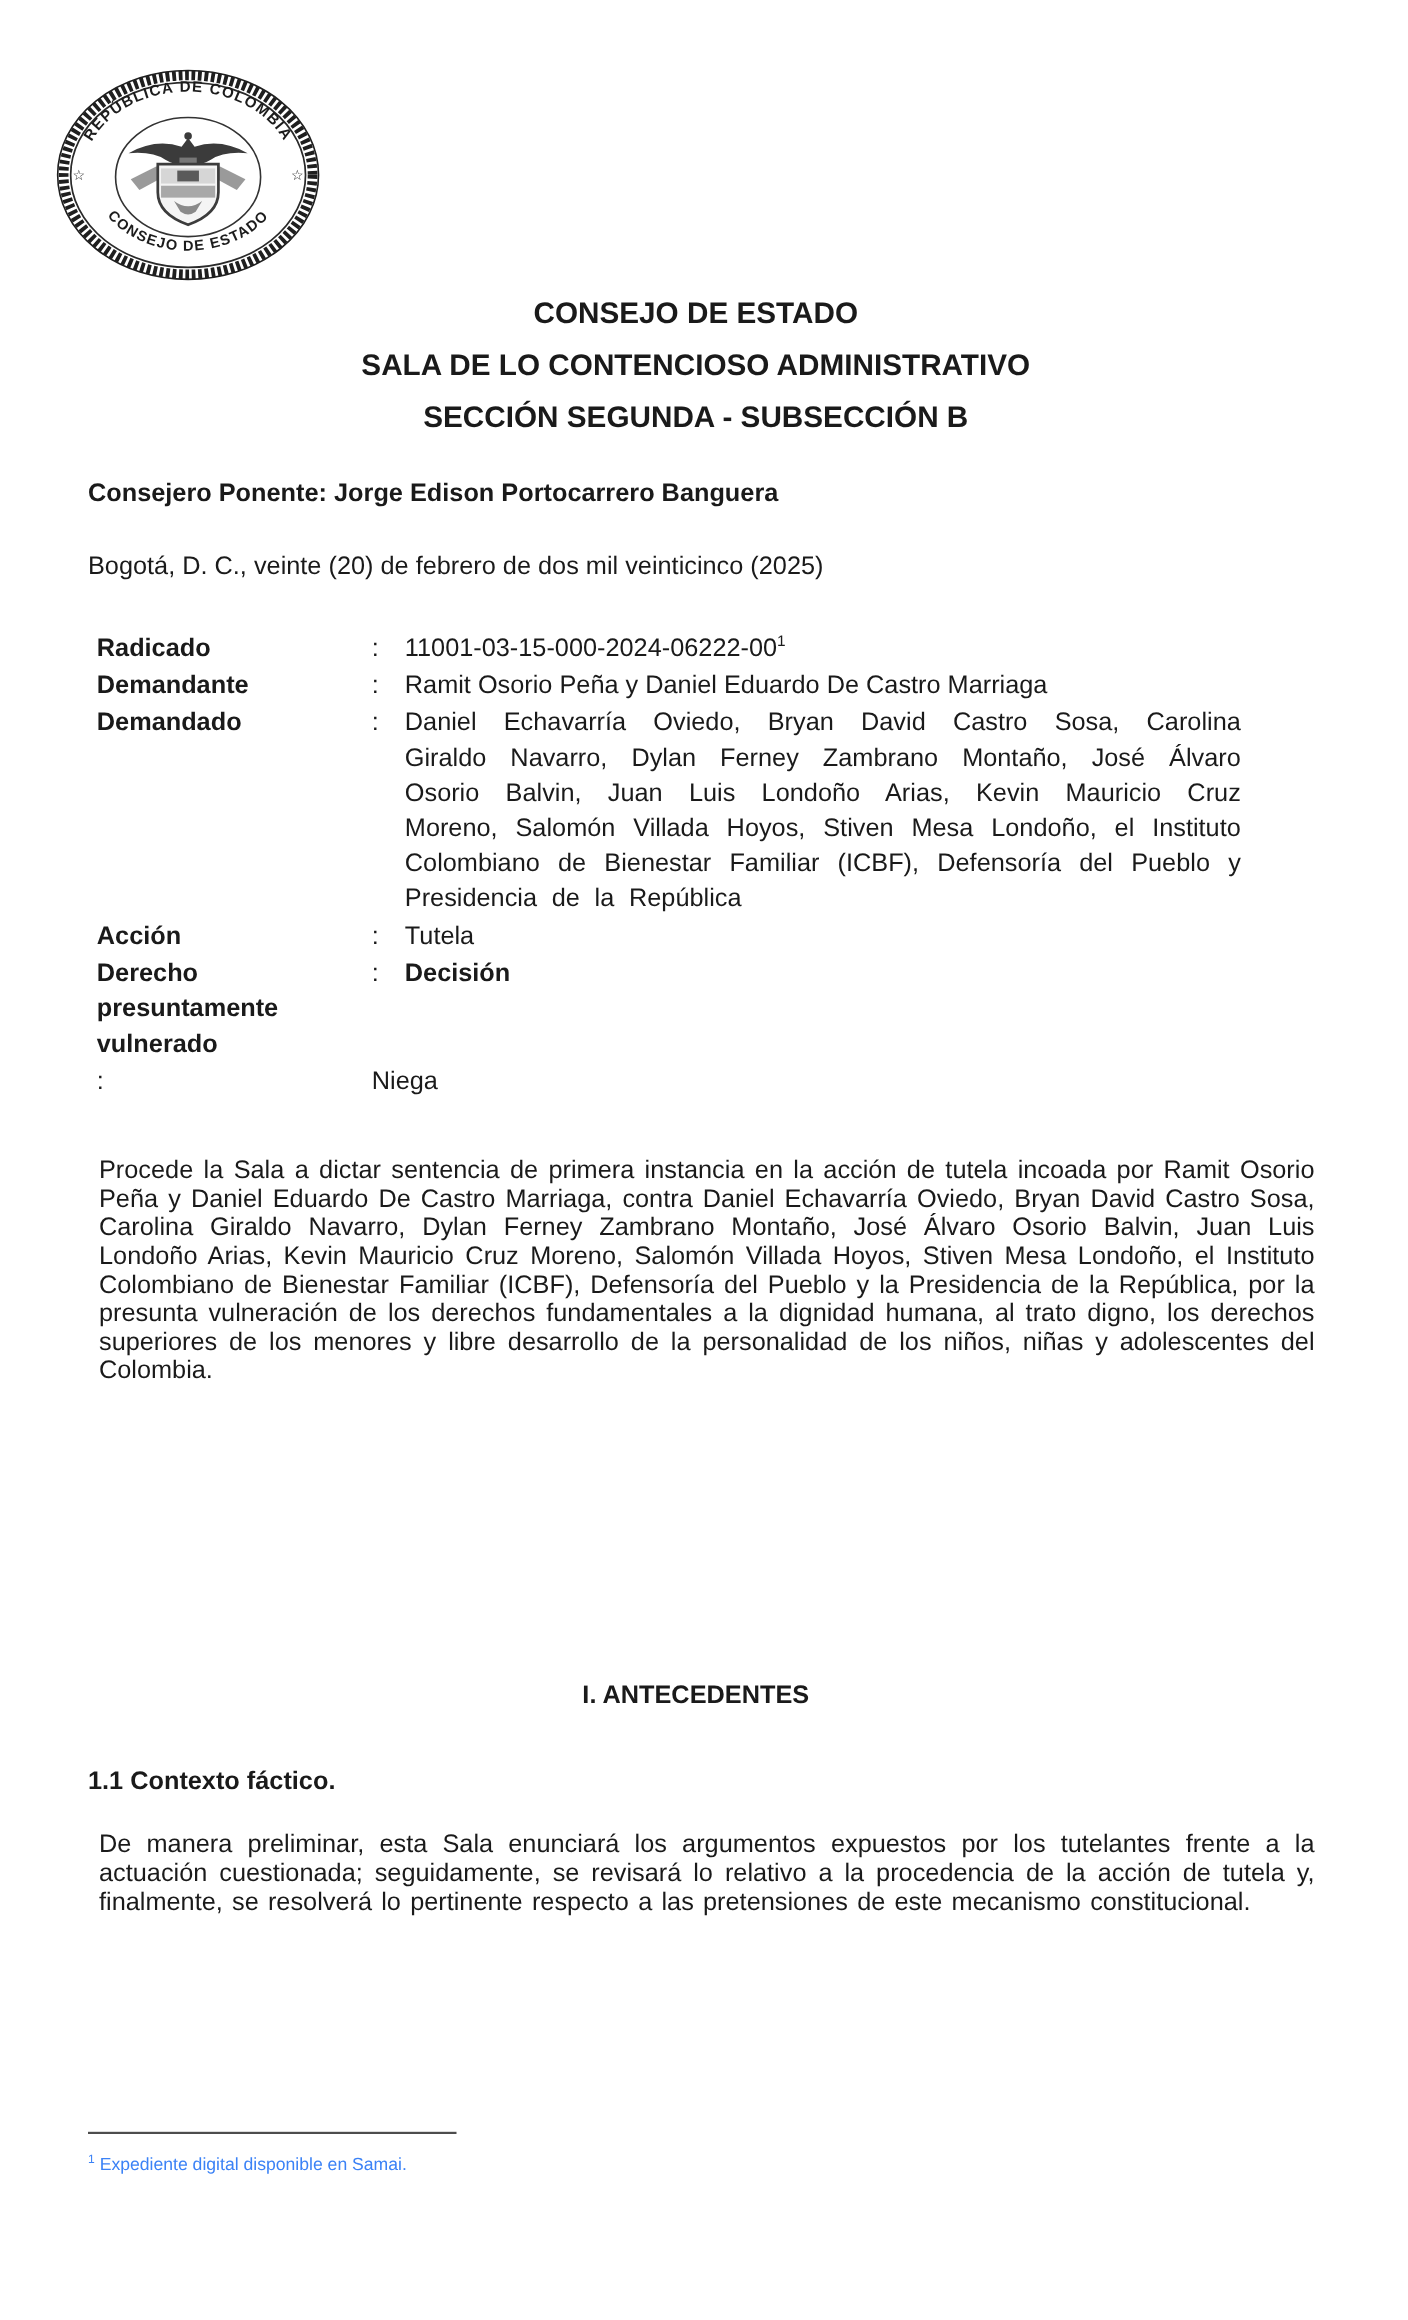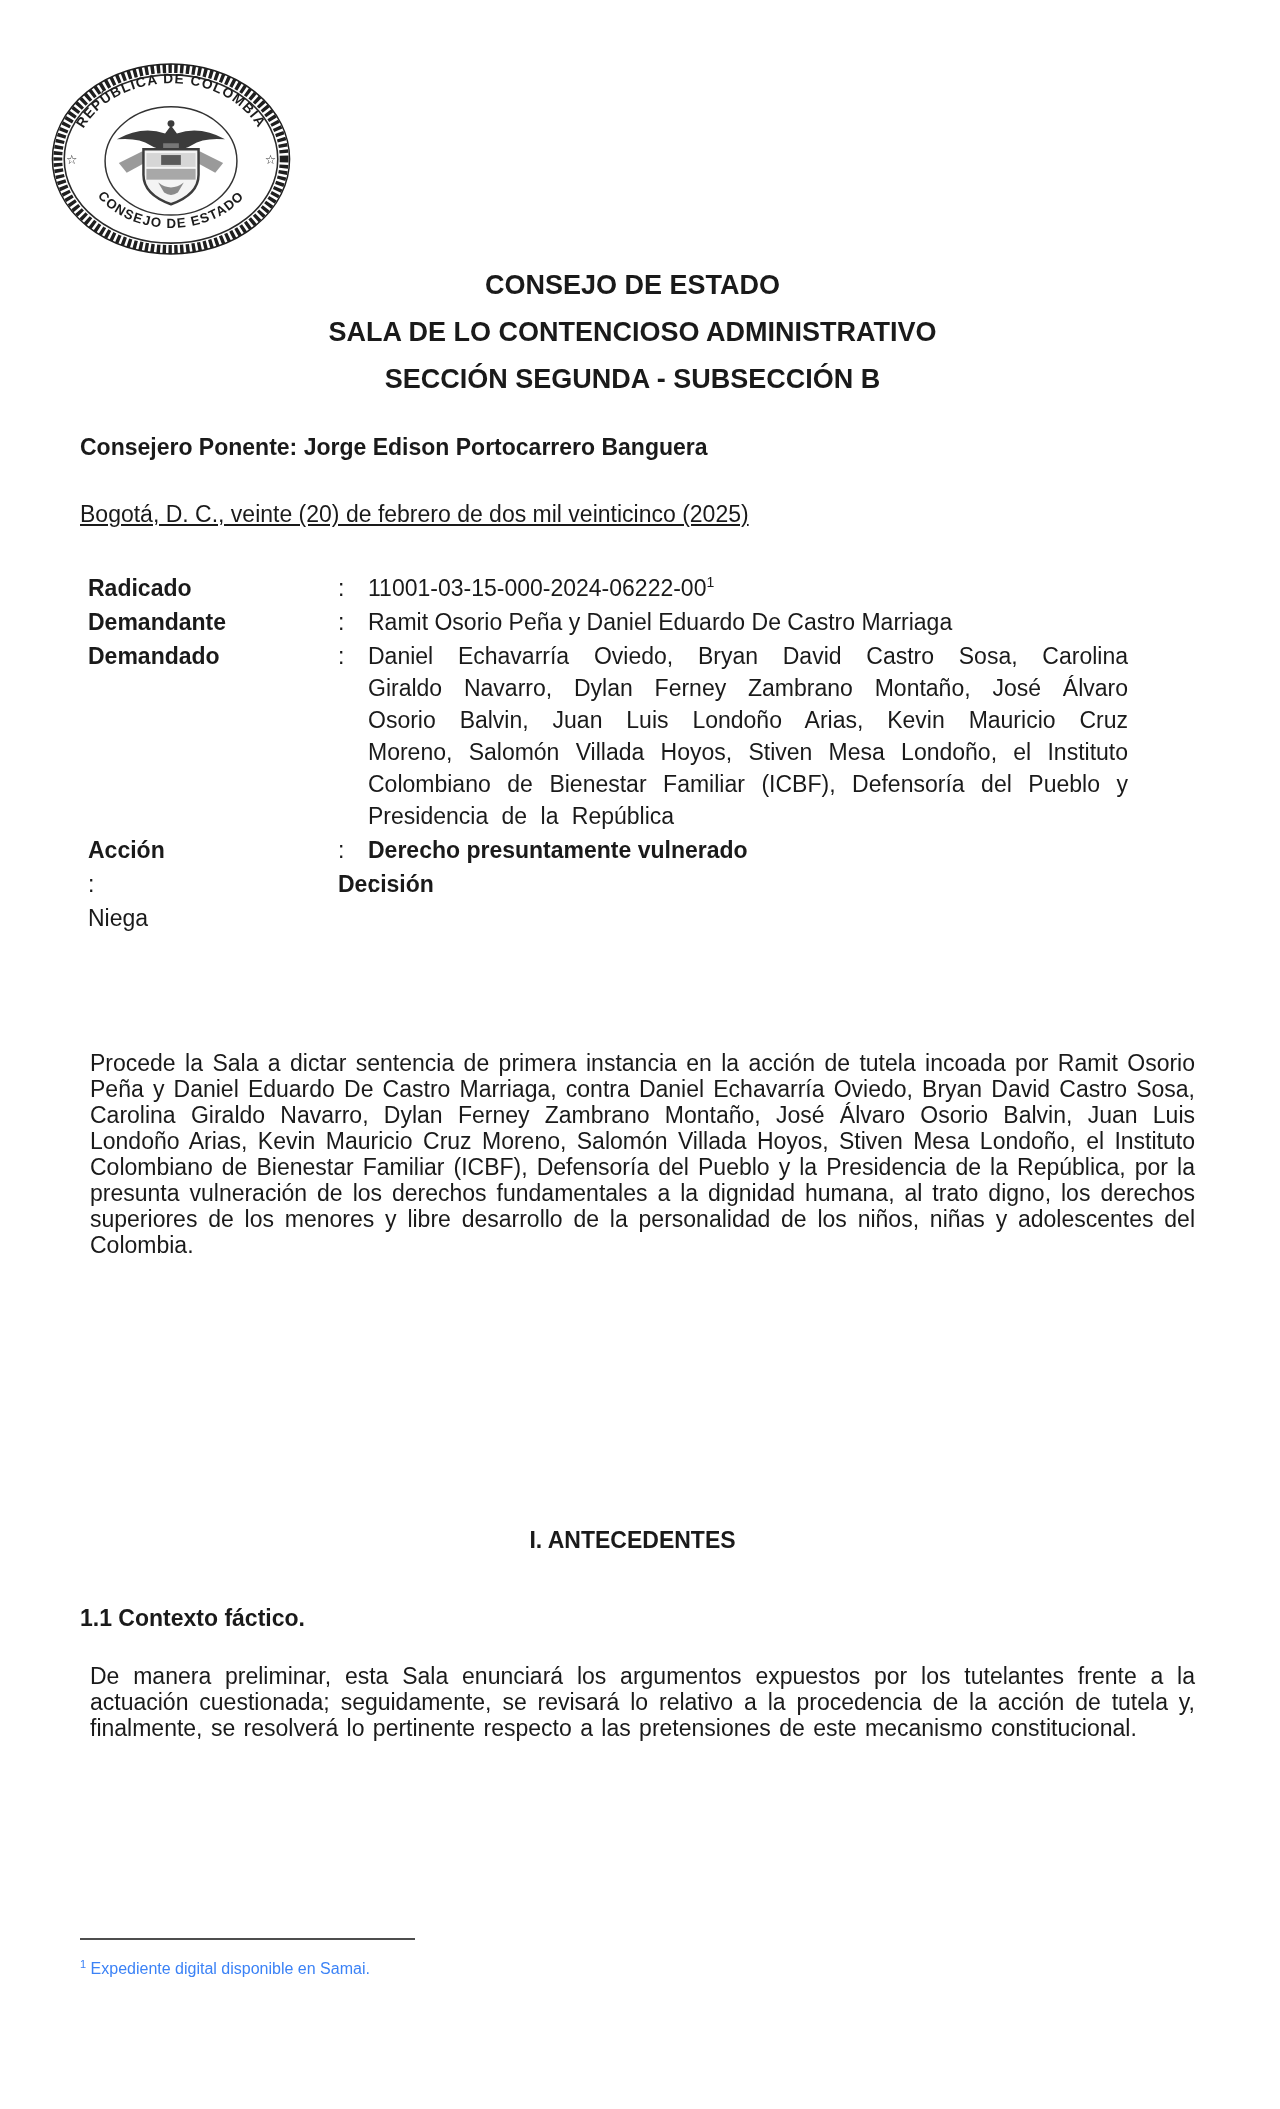--- a/index.html
+++ b/index.html
@@ -5,21 +5,21 @@
   html,body{margin:0;padding:0;}
   body{
     width:1280px;height:2109px;background:#ffffff;position:relative;
     font-family:"Liberation Sans", sans-serif;color:#1a1a1a;
     -webkit-font-smoothing:antialiased;
   }
   .abs{position:absolute;}
   .center-block{left:80px;width:1105px;text-align:center;}
   .doc-title{font-weight:bold;font-size:27px;line-height:28px;}
   .ponente{top:433px;left:80px;width:1105px;font-size:23px;line-height:28px;font-weight:bold;}
-  .dateline{top:500px;left:80px;width:1105px;font-size:23px;line-height:28px;text-decoration:underline;}
+  .dateline{top:500px;left:80px;width:1105px;font-size:23px;line-height:28px;}
   .case-table{
     top:572px;left:88px;width:1040px;
     display:grid;grid-template-columns:250px 30px 760px;
     row-gap:2px;font-size:23px;line-height:32px;
   }
   .case-table .lbl{font-weight:bold;}
   .case-table .col{}
   .case-table .val{text-align:justify;}
   .val.loose{word-spacing:7px;}
   .par{
@@ -84,20 +84,21 @@
   <div class="lbl">Demandante</div>
   <div class="col">:</div>
   <div class="val">Ramit Osorio Peña y Daniel Eduardo De Castro Marriaga</div>
 
   <div class="lbl">Demandado</div>
   <div class="col">:</div>
   <div class="val loose">Daniel Echavarría Oviedo, Bryan David Castro Sosa, Carolina Giraldo Navarro, Dylan Ferney Zambrano Montaño, José Álvaro Osorio Balvin, Juan Luis Londoño Arias, Kevin Mauricio Cruz Moreno, Salomón Villada Hoyos, Stiven Mesa Londoño, el Instituto Colombiano de Bienestar Familiar (ICBF), Defensoría del Pueblo y Presidencia de la República</div>
 
   <div class="lbl">Acción</div>
   <div class="col">:</div>
+  <div class="val">Tutela</div>
 
   <div class="lbl">Derecho presuntamente vulnerado</div>
   <div class="col">:</div>
 
   <div class="lbl">Decisión</div>
   <div class="col">:</div>
   <div class="val">Niega</div>
 </div>
 
 <div class="abs par" style="top:1050px;">Procede la Sala a dictar sentencia de primera instancia en la acción de tutela incoada por Ramit Osorio Peña y Daniel Eduardo De Castro Marriaga, contra Daniel Echavarría Oviedo, Bryan David Castro Sosa, Carolina Giraldo Navarro, Dylan Ferney Zambrano Montaño, José Álvaro Osorio Balvin, Juan Luis Londoño Arias, Kevin Mauricio Cruz Moreno, Salomón Villada Hoyos, Stiven Mesa Londoño, el Instituto Colombiano de Bienestar Familiar (ICBF), Defensoría del Pueblo y la Presidencia de la República, por la presunta vulneración de los derechos fundamentales a la dignidad humana, al trato digno, los derechos superiores de los menores y libre desarrollo de la personalidad de los niños, niñas y adolescentes del Colombia.</div>

